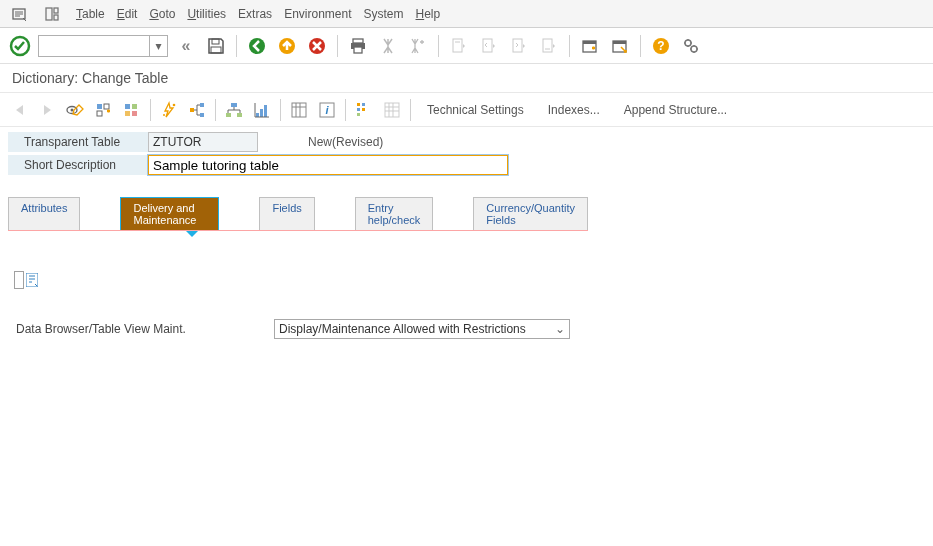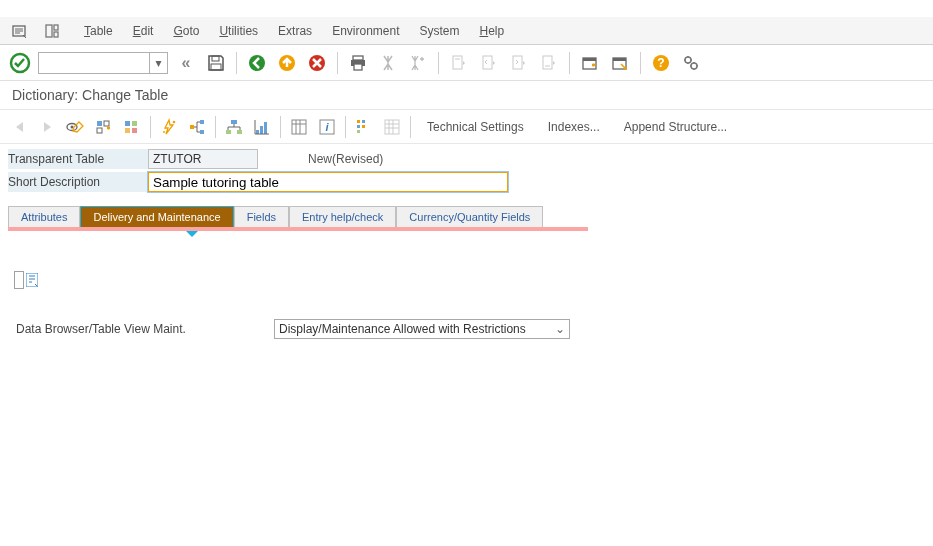--- a/index.html
+++ b/index.html
@@ -1,41 +1,41 @@
 <!DOCTYPE html>
 <html><head>
 <meta charset="utf-8">
 <style>
   * { box-sizing: border-box; font-family: Arial, sans-serif; }
   body { margin: 0; padding: 0; font-size: 12px; color: #333; background: #fff; width: 933px; }
   
-  .menu-bar { display: flex; align-items: center; height: 28px; background: #f5f5f5; border-bottom: 1px solid #d0d0d0; padding: 0 8px; gap: 20px; margin-top: 17px; }
+  .menu-bar { display: flex; align-items: center; height: 28px; background: #f5f5f5; border-bottom: 1px solid #d0d0d0; padding: 0 8px; gap: 12px; }
   .menu-icon-left { display: flex; gap: 8px; align-items: center; }
   .menu-item { cursor: pointer; color: #555; }
   .menu-item .u { text-decoration: underline; }
   
   .toolbar1 { display: flex; align-items: center; height: 36px; padding: 4px 8px; gap: 6px; border-bottom: 1px solid #e0e0e0; }
   .icon-btn { width: 24px; height: 24px; display: flex; align-items: center; justify-content: center; cursor: pointer; }
   .sep { width: 1px; height: 22px; background: #d0d0d0; margin: 0 2px; }
   .combo { width: 130px; height: 22px; border: 1px solid #b0b0b0; background: #fff; display: flex; align-items: center; }
   .combo-arrow { width: 18px; height: 20px; border-left: 1px solid #b0b0b0; display: flex; align-items: center; justify-content: center; margin-left: auto; color: #666; }
   
   .screen-title { padding: 6px 12px; font-size: 14px; color: #555; border-bottom: 1px solid #e8e8e8; }
   
   .toolbar2 { display: flex; align-items: center; height: 34px; padding: 2px 8px; gap: 4px; border-bottom: 1px solid #e8e8e8; }
   .text-btn { padding: 4px 10px; color: #555; cursor: pointer; }
   
   .form-area { padding: 4px 8px; }
   .form-row { display: flex; align-items: center; height: 22px; margin-bottom: 1px; }
-  .form-label { width: 140px; background: #e6f0f5; padding: 3px 0; color: #444; height: 20px; display: flex; align-items: center; }
+  .form-label { width: 140px; background: #e6f0f5; padding: 3px 16px; color: #444; height: 20px; display: flex; align-items: center; }
   .form-val { border: 1px solid #c0c0c0; background: #f0f4f6; padding: 2px 4px; height: 20px; display: flex; align-items: center; }
   .form-status { margin-left: 50px; color: #555; }
   .form-input { border: 1px solid #f0a000; outline: 1px solid #a0c8e8; padding: 2px 4px; height: 20px; width: 360px; }
   
-  .tabstrip { display: flex; border-bottom: 4px solid #fca5a5; margin: 8px 8px 0 8px; width: 580px; }
+  .tabstrip { display: flex; border-bottom: 1px solid #fca5a5; margin: 16px 8px 0 8px; width: 580px; gap: 40px; }
   .tab { padding: 4px 12px; border: 1px solid #c0c0c0; border-bottom: none; background: #f0f0f0; color: #3060a0; cursor: pointer; font-size: 11px; }
   .tab.active { background: #a16207; color: #fff; border-color: #1fb0e6; }
   .tab-arrow-container { position: relative; height: 10px; margin: 0 8px; }
   .tab-arrow { position: absolute; left: 178px; width: 0; height: 0; border-left: 6px solid transparent; border-right: 6px solid transparent; border-top: 6px solid #1fb0e6; }
   
   .content { padding: 30px 14px; }
   .content-row { display: flex; align-items: center; margin-bottom: 30px; }
   .content-label { width: 200px; color: #444; padding-left: 2px; }
   .dc-box { width: 10px; height: 18px; border: 1px solid #a0a0a0; background: #fff; }
   .dc-help { margin-left: 2px; color: #3080c0; cursor: pointer; font-size: 10px; }

